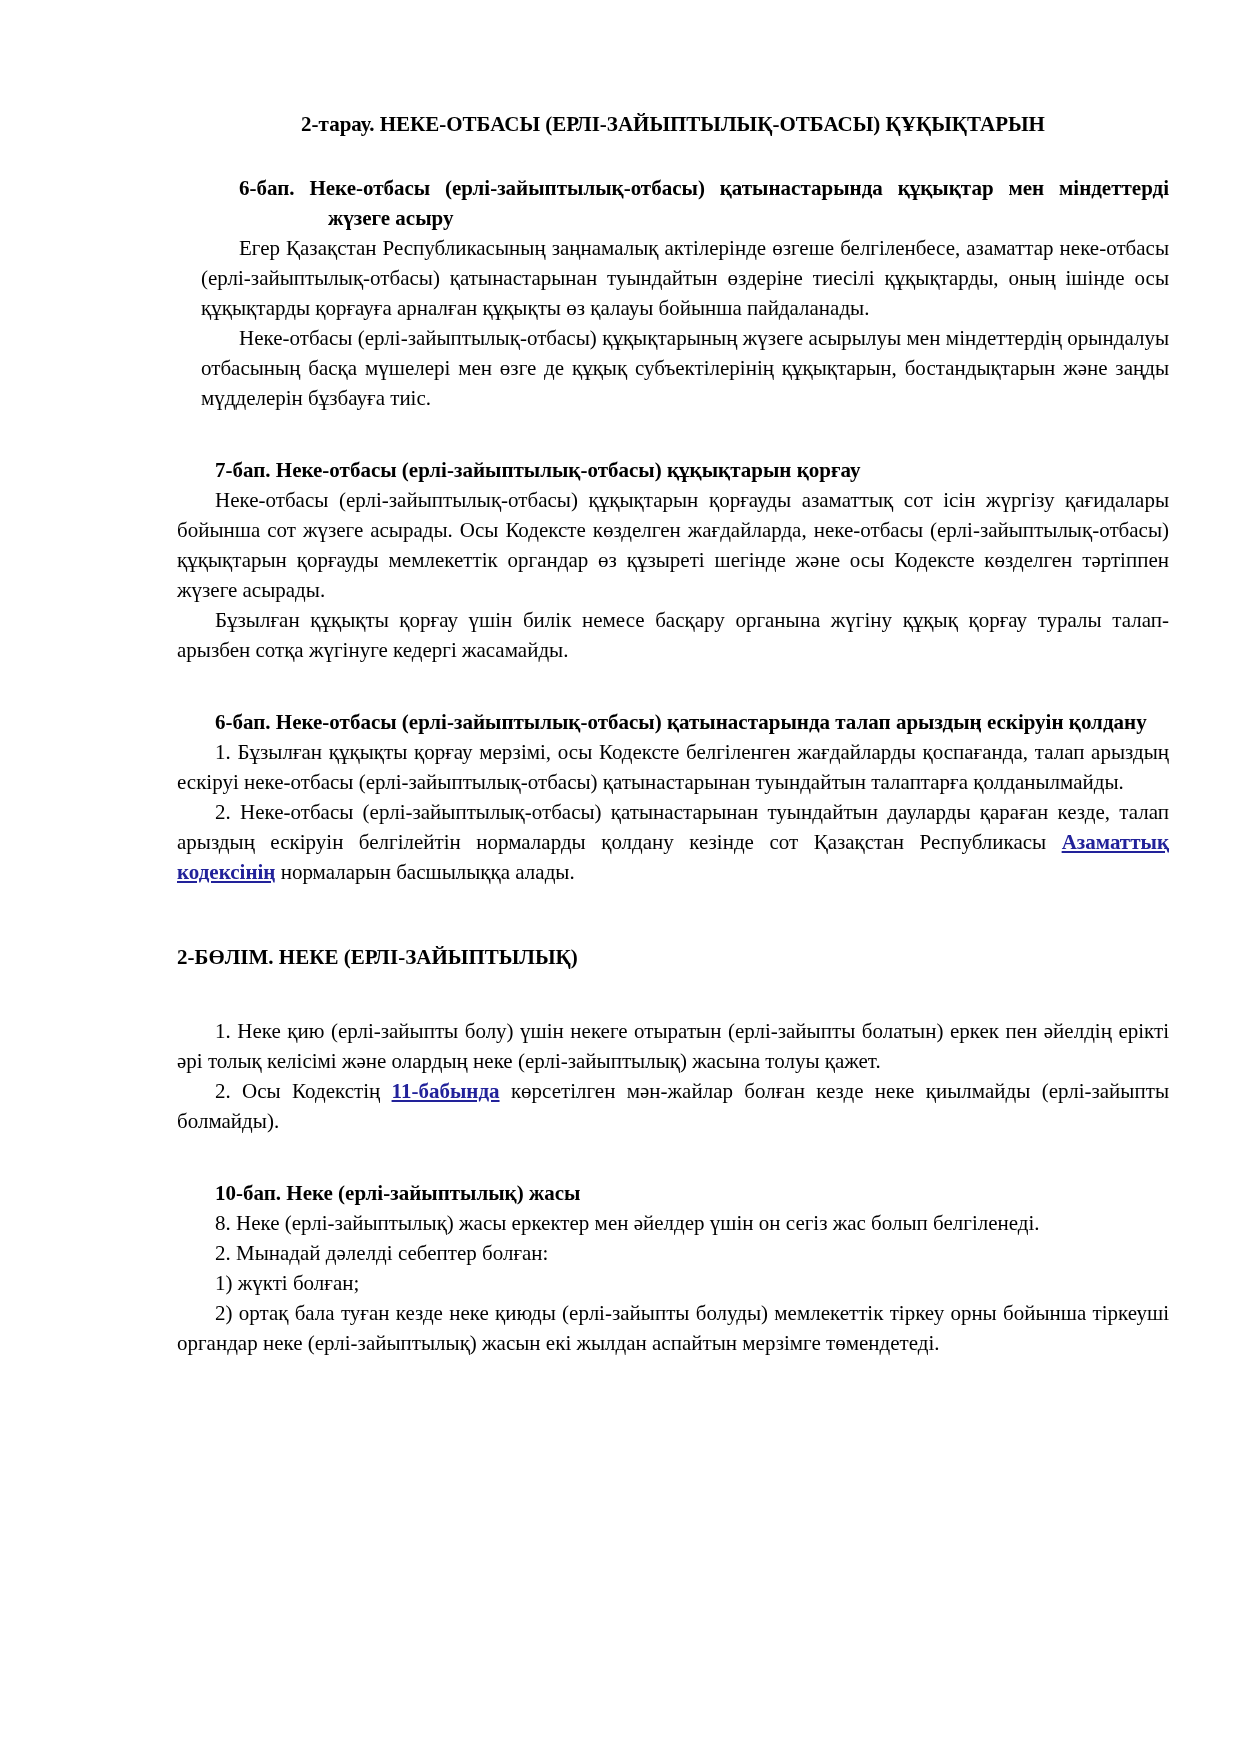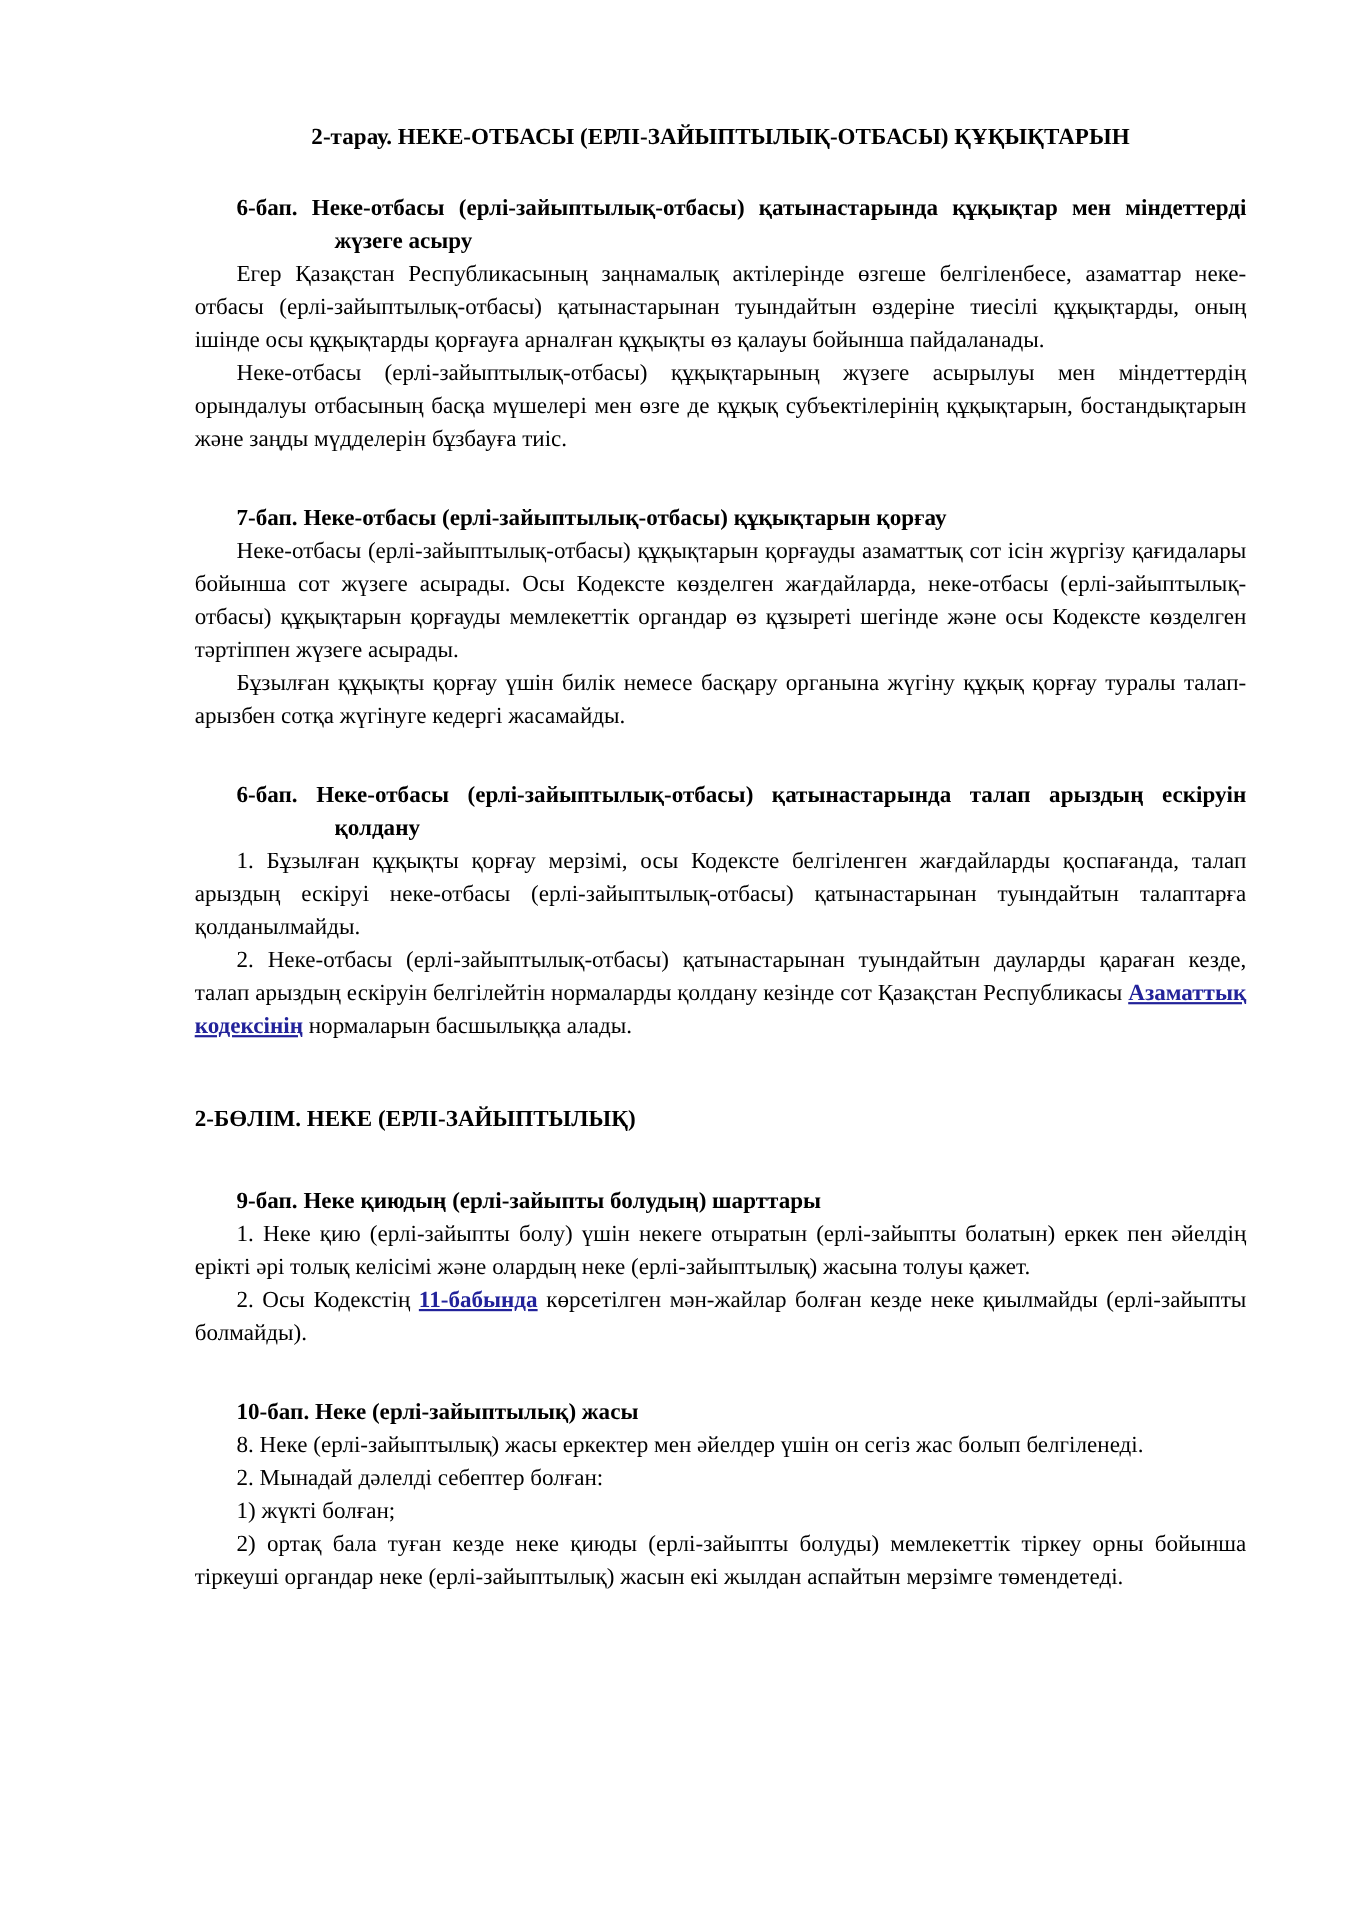--- a/index.html
+++ b/index.html
@@ -6,21 +6,21 @@
     margin: 0;
     padding: 0;
     background: #ffffff;
   }
   .page {
     position: relative;
     width: 1241px;
     height: 1755px;
     box-sizing: border-box;
     background: #ffffff;
-    padding: 108px 108px 0 177px;
+    padding: 108px 72px 0 177px;
     font-family: "Liberation Serif", "DejaVu Serif", serif;
     font-size: 21px;
     line-height: 30px;
     color: #000000;
     overflow: hidden;
     border-radius: 29px;
   }
   .doc-title {
     font-weight: bold;
     text-align: center;
@@ -67,21 +67,21 @@
 </style>
 </head>
 <body>
 
 <div class="page">
 
   <div class="doc-title">
     <div>2-тарау. НЕКЕ-ОТБАСЫ (ЕРЛІ-ЗАЙЫПТЫЛЫҚ-ОТБАСЫ) ҚҰҚЫҚТАРЫН</div>
   </div>
 
-  <div class="article" style="margin-top:32px;">
+  <div class="article" style="margin-top:32px;margin-left:24px;">
     <p class="article-heading">6-бап. Неке-отбасы (ерлі-зайыптылық-отбасы) қатынастарында құқықтар мен міндеттерді жүзеге асыру</p>
     <p class="para">Егер Қазақстан Республикасының заңнамалық актілерінде өзгеше белгіленбесе, азаматтар неке-отбасы (ерлі-зайыптылық-отбасы) қатынастарынан туындайтын өздеріне тиесілі құқықтарды, оның ішінде осы құқықтарды қорғауға арналған құқықты өз қалауы бойынша пайдаланады.</p>
     <p class="para">Неке-отбасы (ерлі-зайыптылық-отбасы) құқықтарының жүзеге асырылуы мен міндеттердің орындалуы отбасының басқа мүшелері мен өзге де құқық субъектілерінің құқықтарын, бостандықтарын және заңды мүдделерін бұзбауға тиіс.</p>
   </div>
 
   <div class="article">
     <p class="article-heading single">7-бап. Неке-отбасы (ерлі-зайыптылық-отбасы) құқықтарын қорғау</p>
     <p class="para">Неке-отбасы (ерлі-зайыптылық-отбасы) құқықтарын қорғауды азаматтық сот ісін жүргізу қағидалары бойынша сот жүзеге асырады. Осы Кодексте көзделген жағдайларда, неке-отбасы (ерлі-зайыптылық-отбасы) құқықтарын қорғауды мемлекеттік органдар өз құзыреті шегінде және осы Кодексте көзделген тәртіппен жүзеге асырады.</p>
     <p class="para">Бұзылған құқықты қорғау үшін билік немесе басқару органына жүгіну құқық қорғау туралы талап-арызбен сотқа жүгінуге кедергі жасамайды.</p>
   </div>
@@ -89,21 +89,20 @@
   <div class="article">
     <p class="article-heading">6-бап. Неке-отбасы (ерлі-зайыптылық-отбасы) қатынастарында талап арыздың ескіруін қолдану</p>
     <p class="para">1. Бұзылған құқықты қорғау мерзімі, осы Кодексте белгіленген жағдайларды қоспағанда, талап арыздың ескіруі неке-отбасы (ерлі-зайыптылық-отбасы) қатынастарынан туындайтын талаптарға қолданылмайды.</p>
     <p class="para"><span>2. Неке-отбасы (ерлі-зайыптылық-отбасы) қатынастарынан туындайтын дауларды қараған кезде, талап арыздың ескіруін белгілейтін нормаларды қолдану кезінде сот Қазақстан Республикасы </span><a class="doc-link">Азаматтық кодексінің</a><span> нормаларын басшылыққа алады.</span></p>
   </div>
 
   <div class="part-title">2-БӨЛІМ. НЕКЕ (ЕРЛІ-ЗАЙЫПТЫЛЫҚ)</div>
 
 
   <div class="article">
-    <p class="article-heading single">9-бап. Неке қиюдың (ерлі-зайыпты болудың) шарттары</p>
     <p class="para">1. Неке қию (ерлі-зайыпты болу) үшін некеге отыратын (ерлі-зайыпты болатын) еркек пен әйелдің ерікті әрі толық келісімі және олардың неке (ерлі-зайыптылық) жасына толуы қажет.</p>
     <p class="para"><span>2. Осы Кодекстің </span><a class="doc-link">11-бабында</a><span> көрсетілген мән-жайлар болған кезде неке қиылмайды (ерлі-зайыпты болмайды).</span></p>
   </div>
 
   <div class="article" style="">
     <p class="article-heading single">10-бап. Неке (ерлі-зайыптылық) жасы</p>
     <p class="para">8. Неке (ерлі-зайыптылық) жасы еркектер мен әйелдер үшін он сегіз жас болып белгіленеді.</p>
     <p class="para">2. Мынадай дәлелді себептер болған:</p>
     <p class="para">1) жүкті болған;</p>
     <p class="para">2) ортақ бала туған кезде неке қиюды (ерлі-зайыпты болуды) мемлекеттік тіркеу орны бойынша тіркеуші органдар неке (ерлі-зайыптылық) жасын екі жылдан аспайтын мерзімге төмендетеді.</p>

